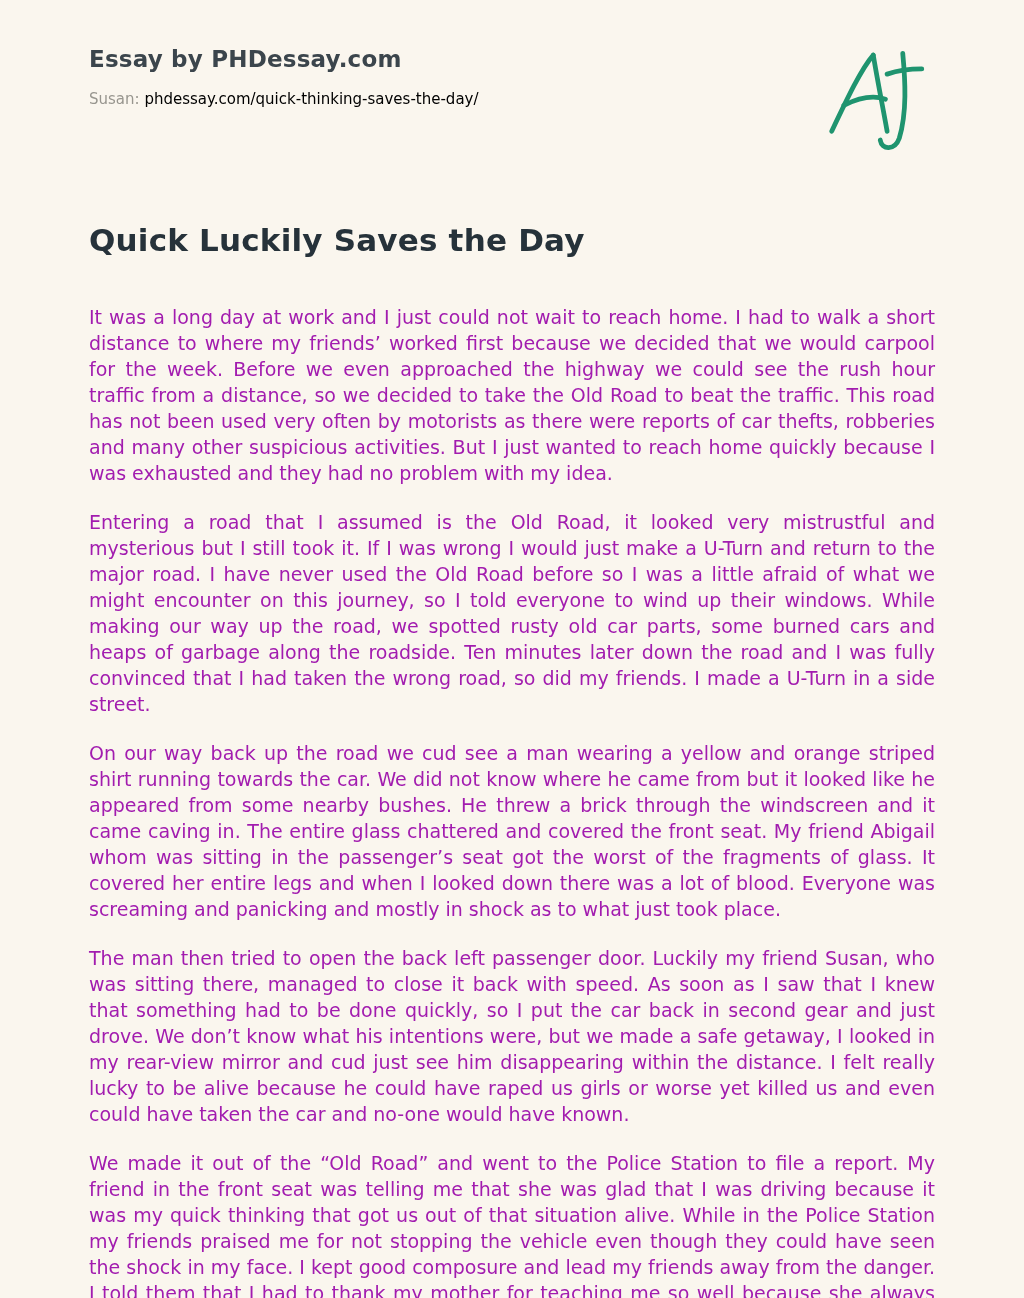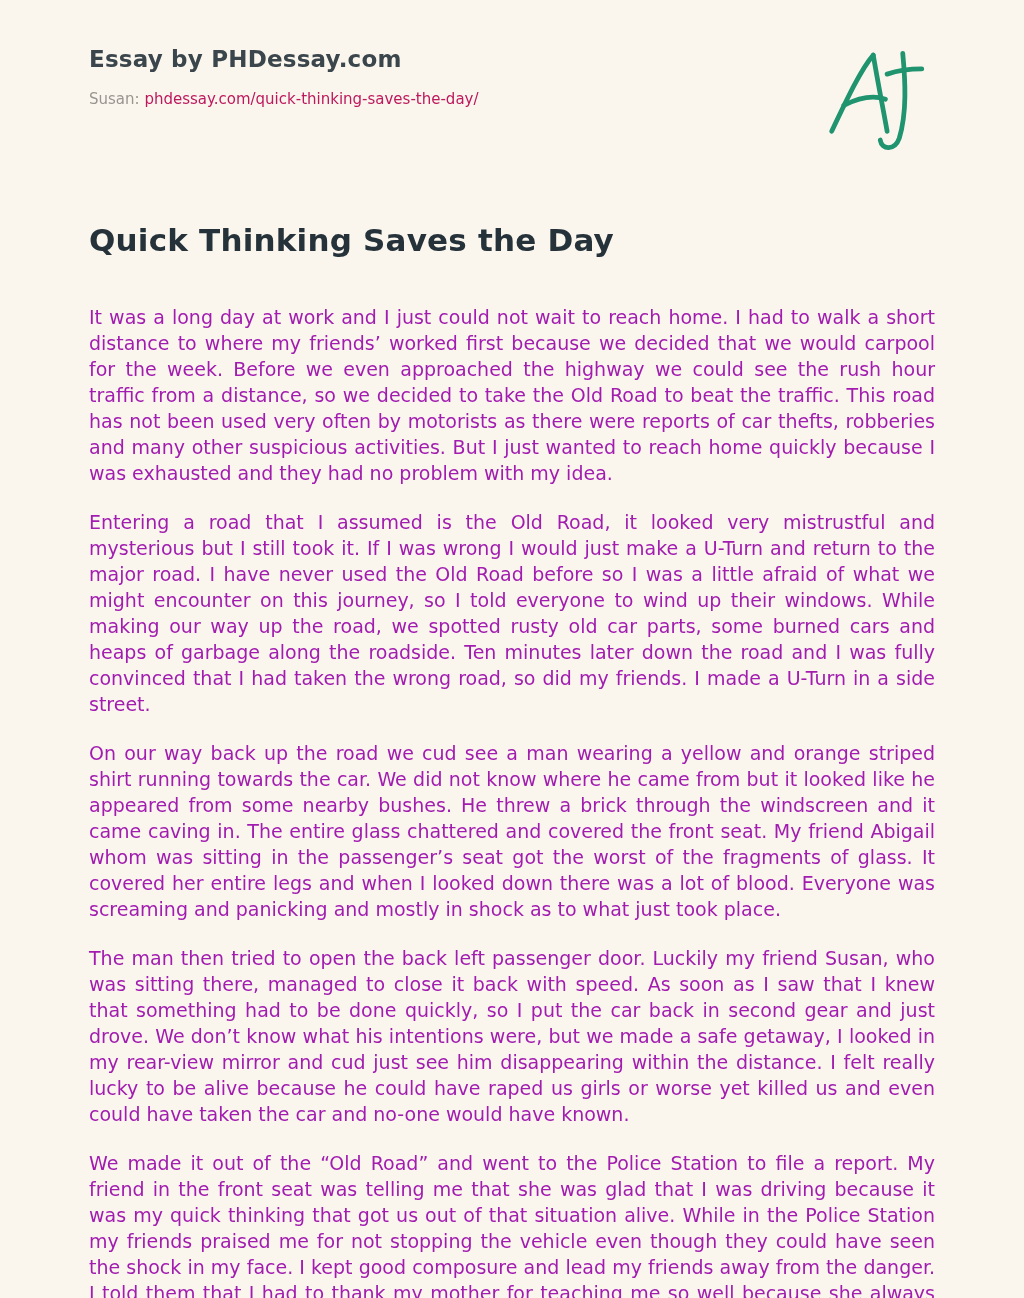--- a/index.html
+++ b/index.html
@@ -27,21 +27,21 @@
     color: #3b454c;
     letter-spacing: 0.2px;
     margin-top: 6px;
   }
   .source {
     margin-top: 18px;
     font-size: 15px;
     color: #98968f;
   }
   .source a {
-    color: #be185d;
+    color: #000000;
     text-decoration: none;
     cursor: pointer;
   }
   .logo {
     width: 104px;
     height: 118px;
     margin-top: 2px;
     margin-right: 8px;
   }
   .logo svg { width: 100%; height: 100%; }
@@ -81,21 +81,21 @@
           <path d="M10 100 C 28 62, 44 28, 58 12"></path>
           <path d="M58 12 C 63 42, 69 72, 74 100"></path>
           <path d="M24 70 C 42 61, 58 58, 72 63"></path>
           <path d="M92 10 C 95 42, 97 78, 88 108 C 83 122, 68 122, 66 110"></path>
           <path d="M74 34 C 86 30, 100 28, 114 28"></path>
         </g>
       </svg>
     </div>
   </div>
 
-  <h1 class="title">Quick Thinking Saves the Day</h1>
+  <h1 class="title">Quick Luckily Saves the Day</h1>
 
   <div class="essay">
     <p>It was a long day at work and I just could not wait to reach home. I had to walk a short distance to where my friends’ worked first because we decided that we would carpool for the week. Before we even approached the highway we could see the rush hour traffic from a distance, so we decided to take the Old Road to beat the traffic. This road has not been used very often by motorists as there were reports of car thefts, robberies and many other suspicious activities. But I just wanted to reach home quickly because I was exhausted and they had no problem with my idea.</p>
     <p>Entering a road that I assumed is the Old Road, it looked very mistrustful and mysterious but I still took it. If I was wrong I would just make a U-Turn and return to the major road. I have never used the Old Road before so I was a little afraid of what we might encounter on this journey, so I told everyone to wind up their windows. While making our way up the road, we spotted rusty old car parts, some burned cars and heaps of garbage along the roadside. Ten minutes later down the road and I was fully convinced that I had taken the wrong road, so did my friends. I made a U-Turn in a side street.</p>
     <p>On our way back up the road we cud see a man wearing a yellow and orange striped shirt running towards the car. We did not know where he came from but it looked like he appeared from some nearby bushes. He threw a brick through the windscreen and it came caving in. The entire glass chattered and covered the front seat. My friend Abigail whom was sitting in the passenger’s seat got the worst of the fragments of glass. It covered her entire legs and when I looked down there was a lot of blood. Everyone was screaming and panicking and mostly in shock as to what just took place.</p>
     <p>The man then tried to open the back left passenger door. Luckily my friend Susan, who was sitting there, managed to close it back with speed. As soon as I saw that I knew that something had to be done quickly, so I put the car back in second gear and just drove. We don’t know what his intentions were, but we made a safe getaway, I looked in my rear-view mirror and cud just see him disappearing within the distance. I felt really lucky to be alive because he could have raped us girls or worse yet killed us and even could have taken the car and no-one would have known.</p>
     <p>We made it out of the “Old Road” and went to the Police Station to file a report. My friend in the front seat was telling me that she was glad that I was driving because it was my quick thinking that got us out of that situation alive. While in the Police Station my friends praised me for not stopping the vehicle even though they could have seen the shock in my face. I kept good composure and lead my friends away from the danger. I told them that I had to thank my mother for teaching me so well because she always said, “Never to stop for anything on the side of the road,” which turned out to be advice that saved our lives. (582</p>
   </div>
 
 </div>

